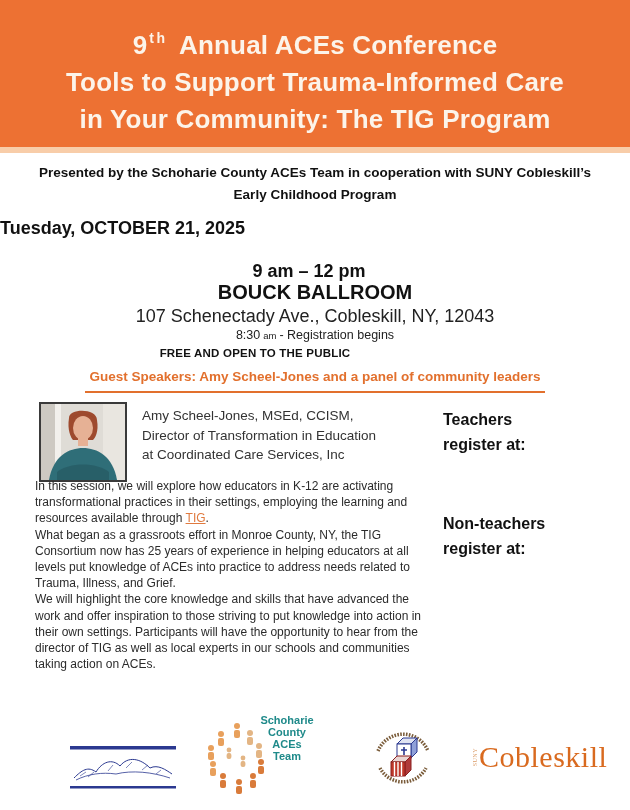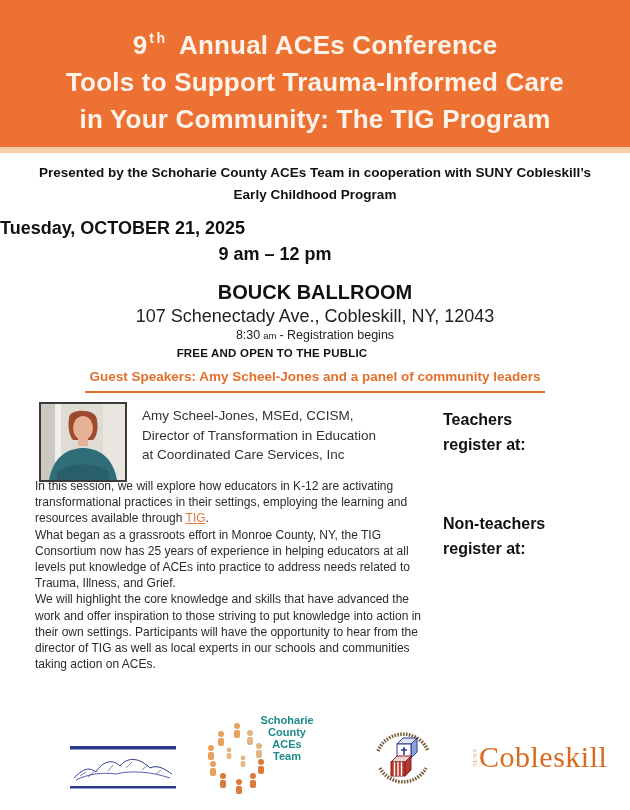--- a/index.html
+++ b/index.html
@@ -9,31 +9,31 @@
   .header{position:absolute;left:0;top:0;width:630px;height:147px;background:#ED7133;
           text-align:center;color:#FCF4EA;font-weight:bold;}
   .header-inner{padding-top:20px;font-size:26px;line-height:37px;letter-spacing:.2px;}
   .header sup{font-size:14px;letter-spacing:2.5px;margin:0 5px 0 2px;vertical-align:11px;}
   .header-strip{position:absolute;left:0;top:147px;width:630px;height:6px;background:#F8CDA9;}
   
   .presented{position:absolute;left:0;top:162px;width:630px;text-align:center;
              font-weight:bold;font-size:13.5px;line-height:22px;color:#111;}
   .date-line{position:absolute;left:0;top:218px;width:630px;text-align:left;
              font-weight:bold;font-size:18px;color:#111;}
-  .time-line{position:absolute;left:0;top:244px;width:550px;text-align:center;
-             font-weight:bold;font-size:18px;color:#111;}
+  .time-line{position:absolute;left:0;top:261px;width:550px;text-align:center;
+             font-weight:bold;font-size:18px;color:#111;padding-left:34px;}
   .venue{position:absolute;left:0;top:281px;width:630px;text-align:center;
          font-weight:bold;font-size:20px;color:#111;}
   .address{position:absolute;left:0;top:306px;width:630px;text-align:center;
            font-size:18px;color:#222;}
   .reg-line{position:absolute;left:0;top:328px;width:630px;text-align:center;
             font-size:12.5px;color:#222;}
   .reg-line .ampm{font-size:9.5px;margin:0 3px;}
   .free-line{position:absolute;left:0;top:347px;width:510px;text-align:center;
-             font-weight:bold;font-size:11.5px;color:#111;letter-spacing:.2px;padding-left:17px;}
+             font-weight:bold;font-size:11.5px;color:#111;letter-spacing:.2px;}
   .guest-line{position:absolute;left:0;top:369px;width:630px;text-align:center;
               font-weight:bold;font-size:13.5px;color:#E2702D;}
   .guest-hr{position:absolute;left:85px;top:391px;width:460px;height:0;
             border-top:2px solid #E2702D;}
   
   .photo-frame{position:absolute;left:39px;top:402px;width:84px;height:76px;
                border:2px solid #3a3a3a;box-sizing:content-box;background:#e4e1dc;}
   .speaker-info{position:absolute;left:142px;top:406px;font-size:13.5px;line-height:19.5px;color:#333;}
   .teachers{position:absolute;left:443px;top:407px;font-weight:bold;font-size:16px;line-height:25px;color:#111;}
   .nonteachers{position:absolute;left:443px;top:511px;font-weight:bold;font-size:16px;line-height:25px;color:#111;}

